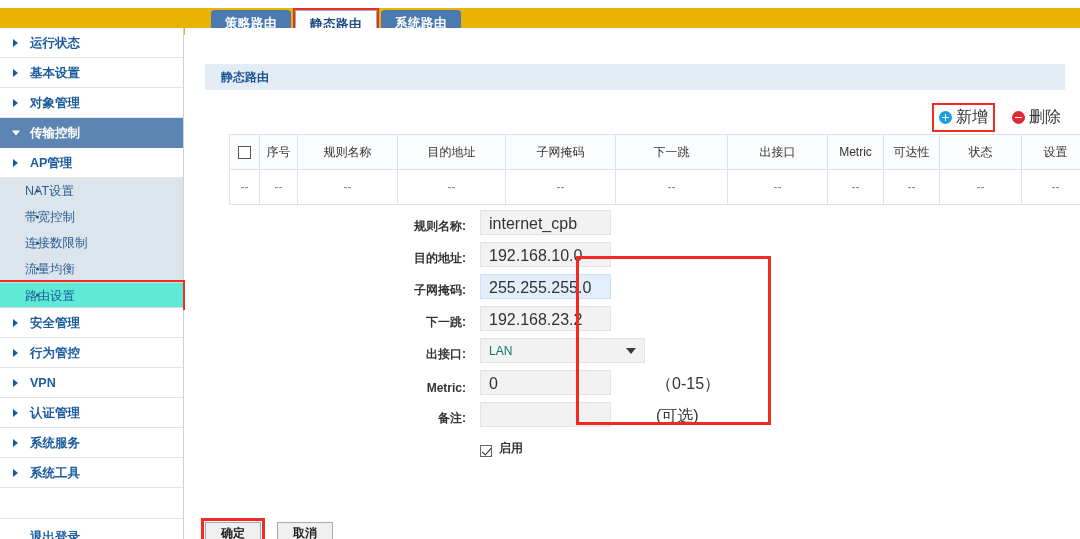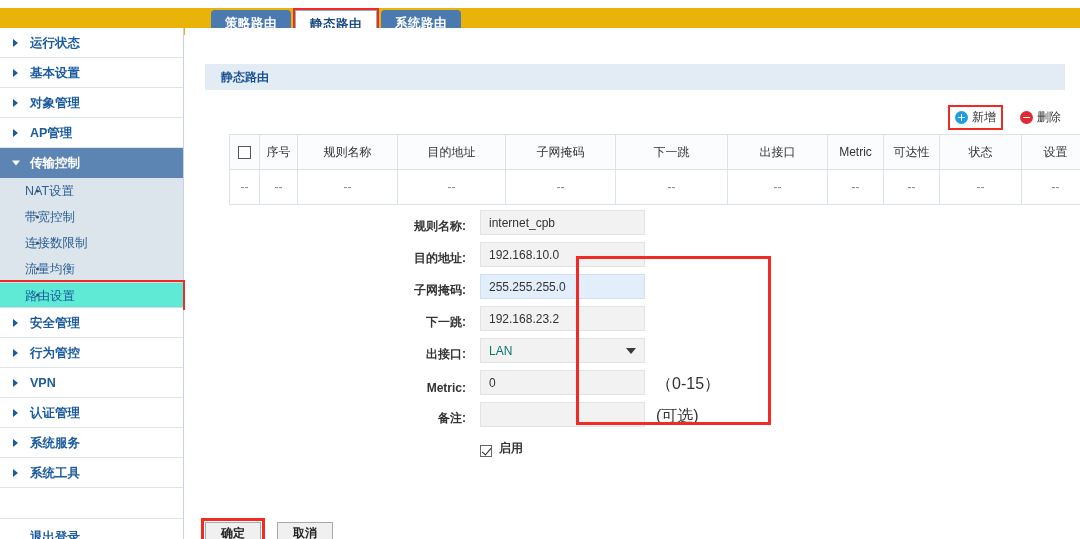--- a/index.html
+++ b/index.html
@@ -158,21 +158,21 @@
   .glyph.add:before{
     content:"";position:absolute;left:3px;top:6px;width:7px;height:1.5px;background:#fff;
   }
   .glyph.add:after{
     content:"";position:absolute;left:5.75px;top:3px;width:1.5px;height:7px;background:#fff;
   }
   .glyph.del{background:#dd2b35;}
   .glyph.del:before{
     content:"";position:absolute;left:3px;top:6px;width:7px;height:1.5px;background:#fff;
   }
-  .tbtn .tlabel{font-size:12px;color:#333;}
+  .tbtn .tlabel{font-size:16px;color:#333;}
   .tbtn.hl{outline:2px solid #ef2b24;}
 
   
   #grid{
     position:absolute;left:20px;top:106px;width:860px;
     border-collapse:collapse;
     table-layout:fixed;
     margin-left:24px;
   }
   #grid th{
@@ -205,23 +205,23 @@
     display:flex;align-items:flex-end;height:32px;
   }
   .flabel{
     width:275px;text-align:right;padding-right:14px;
     font-size:12px;color:#333;font-weight:bold;box-sizing:border-box;
     white-space:nowrap;
   }
   .flabel.lat{font-weight:bold;}
   .fctl{width:165px;position:relative;}
   .finput{
-    width:165px;height:25px;line-height:25px;
+    width:131px;height:25px;line-height:25px;
     background:#f2f2f2;border:1px solid #e3e3e3;
-    font-size:12px;color:#333;
+    font-size:16px;color:#333;
     padding:0 8px;box-sizing:border-box;
     font-family:"Liberation Sans","DejaVu Sans",sans-serif;
   }
   .finput.focused{background:#e2eefb;border:1px solid #cfe0f2;}
   .fselect{
     width:165px;height:25px;line-height:25px;
     background:#f2f2f2;border:1px solid #e3e3e3;
     font-size:12px;color:#0f766e;
     padding:0 8px;box-sizing:border-box;
     position:relative;
@@ -295,28 +295,28 @@
     <span>运行状态</span>
   </div>
   <div class="nav-item">
     <span class="arrow"></span>
     <span>基本设置</span>
   </div>
   <div class="nav-item">
     <span class="arrow"></span>
     <span>对象管理</span>
   </div>
+  <div class="nav-item open">
+    <span class="arrow"></span>
+    <span>传输控制</span>
+  </div>
+
   <div class="nav-item">
     <span class="arrow"></span>
     <span>AP管理</span>
-  </div>
-
-  <div class="nav-item open">
-    <span class="arrow"></span>
-    <span>传输控制</span>
   </div>
 
   <div class="subnav">
     <div class="sub-item">
       <span class="dot"></span>
       <span class="lbl">NAT设置</span>
     </div>
     <div class="sub-item">
       <span class="dot"></span>
       <span class="lbl">带宽控制</span>

